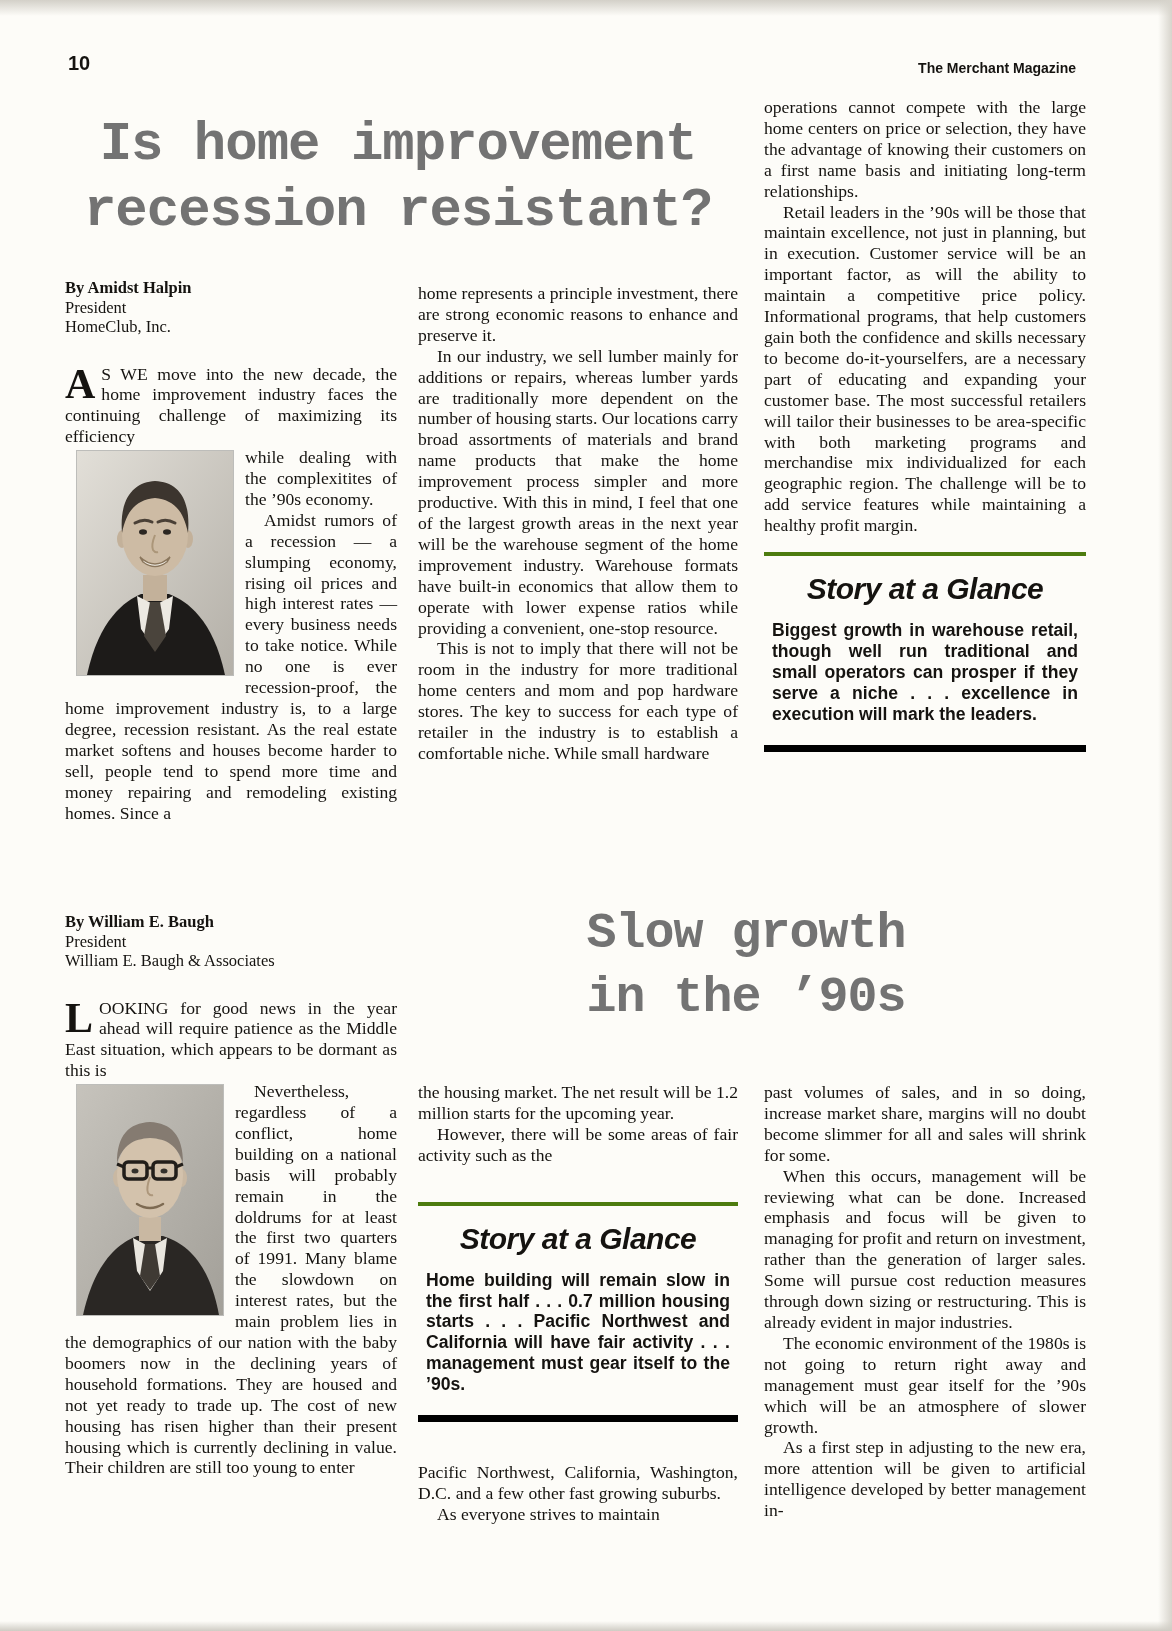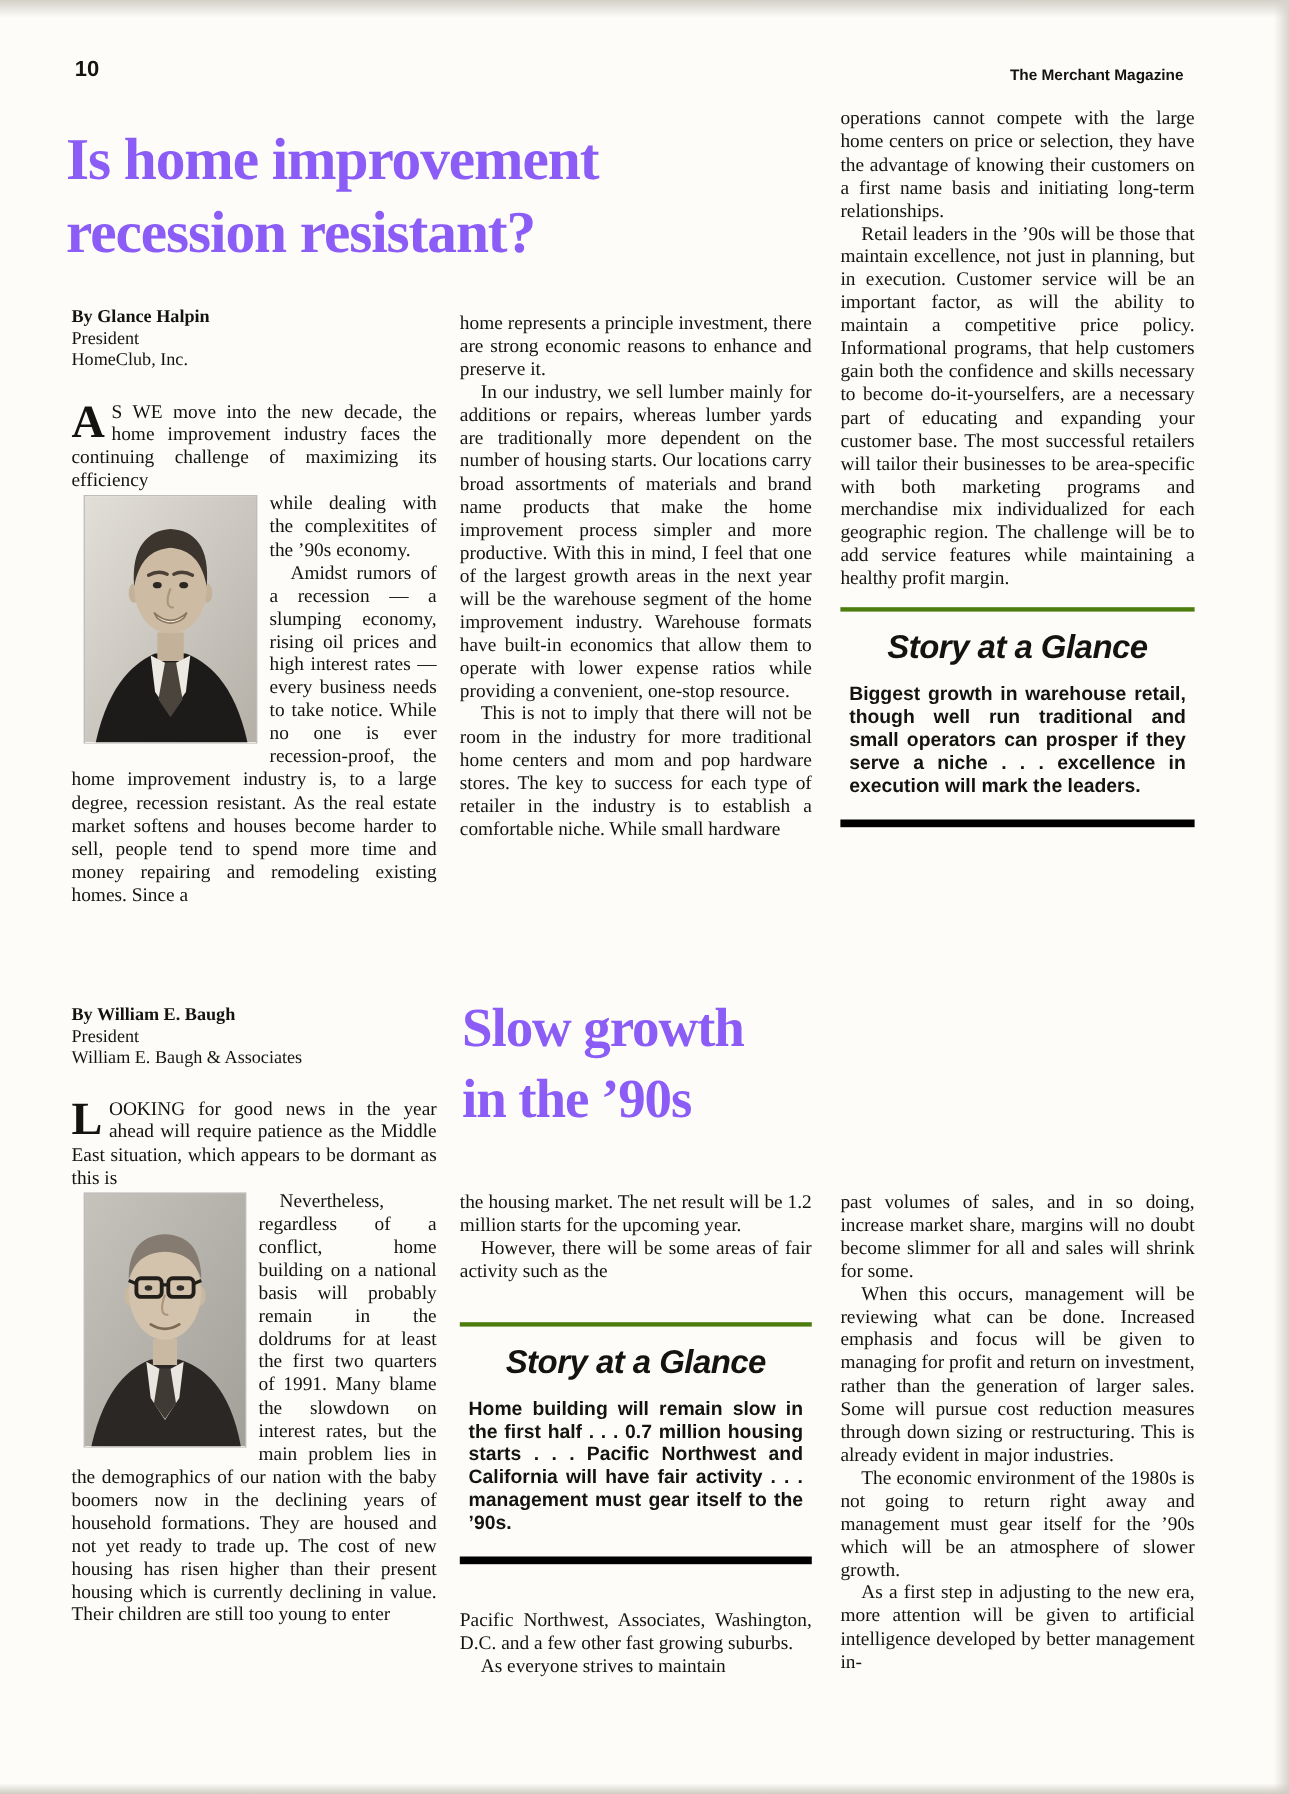--- a/index.html
+++ b/index.html
@@ -20,22 +20,22 @@
 
   .page-number {
     position:absolute; left:68px; top:52px;
     font-family:"Liberation Sans", sans-serif; font-weight:bold; font-size:20px;
   }
   .magazine-title {
     position:absolute; right:96px; top:60px;
     font-family:"Liberation Sans", sans-serif; font-weight:bold; font-size:14px;
   }
 
-  .headline { font-family:Liberation Serif, serif; font-weight:bold;
-    color:#8b5cf6; letter-spacing:-1px; }
+  .headline { font-family:Liberation Mono, monospace; font-weight:bold;
+    color:#737373; text-align:center; letter-spacing:-1px; }
   .headline-1 { position:absolute; left:60px; top:112px; width:676px;
     font-size:54px; line-height:66px; }
   .headline-2 { position:absolute; left:420px; top:902px; width:652px;
     font-size:50px; line-height:64px; }
 
   .byline { font-size:16.5px; line-height:19.5px; margin-bottom:27px; }
   .byline .byline-author { font-weight:bold; }
 
   .col { position:absolute; }
   .a1-col1 { left:65px;  top:278px;  width:332px; }
@@ -81,21 +81,21 @@
   <div class="page-number">10</div>
   <div class="magazine-title">The Merchant Magazine</div>
 
   <h1 class="headline headline-1">
     <span>Is home improvement</span><br>
     <span>recession resistant?</span>
   </h1>
 
   <div class="col a1-col1 body-text">
     <div class="byline">
-      <div class="byline-author">By Glance Halpin</div>
+      <div class="byline-author">By Amidst Halpin</div>
       <div class="byline-title">President</div>
       <div class="byline-company">HomeClub, Inc.</div>
     </div>
     <p><span class="dropcap">A</span><span>S WE move into the new decade, the home improvement industry faces the continuing challenge of maximizing its efficiency</span></p>
     <div class="wrapblock">
       <div class="photo-float">
         <svg width="156" height="224" viewBox="0 0 156 224">
           <defs>
             <linearGradient id="bg1" x1="0" y1="0" x2="1" y2="1">
               <stop offset="0" stop-color="#e2dfd8"></stop>
@@ -183,21 +183,21 @@
     </div>
   </div>
 
   <div class="col a2-col2 body-text">
     <p>the housing market. The net result will be 1.2 million starts for the upcoming year.</p>
     <p class="indent">However, there will be some areas of fair activity such as the</p>
     <aside class="glance glance-2">
       <div class="glance-title">Story at a Glance</div>
       <p class="glance-body">Home building will remain slow in the first half . . . 0.7 million housing starts . . . Pacific Northwest and California will have fair activity . . . management must gear itself to the ’90s.</p>
     </aside>
-    <p>Pacific Northwest, Associates, Washington, D.C. and a few other fast growing suburbs.</p>
+    <p>Pacific Northwest, California, Washington, D.C. and a few other fast growing suburbs.</p>
     <p class="indent">As everyone strives to maintain</p>
   </div>
 
   <div class="col a2-col3 body-text">
     <p>past volumes of sales, and in so doing, increase market share, margins will no doubt become slimmer for all and sales will shrink for some.</p>
     <p class="indent">When this occurs, management will be reviewing what can be done. Increased emphasis and focus will be given to managing for profit and return on investment, rather than the generation of larger sales. Some will pursue cost reduction measures through down sizing or restructuring. This is already evident in major industries.</p>
     <p class="indent">The economic environment of the 1980s is not going to return right away and management must gear itself for the ’90s which will be an atmosphere of slower growth.</p>
     <p class="indent">As a first step in adjusting to the new era, more attention will be given to artificial intelligence developed by better management in-</p>
   </div>
 </div>

